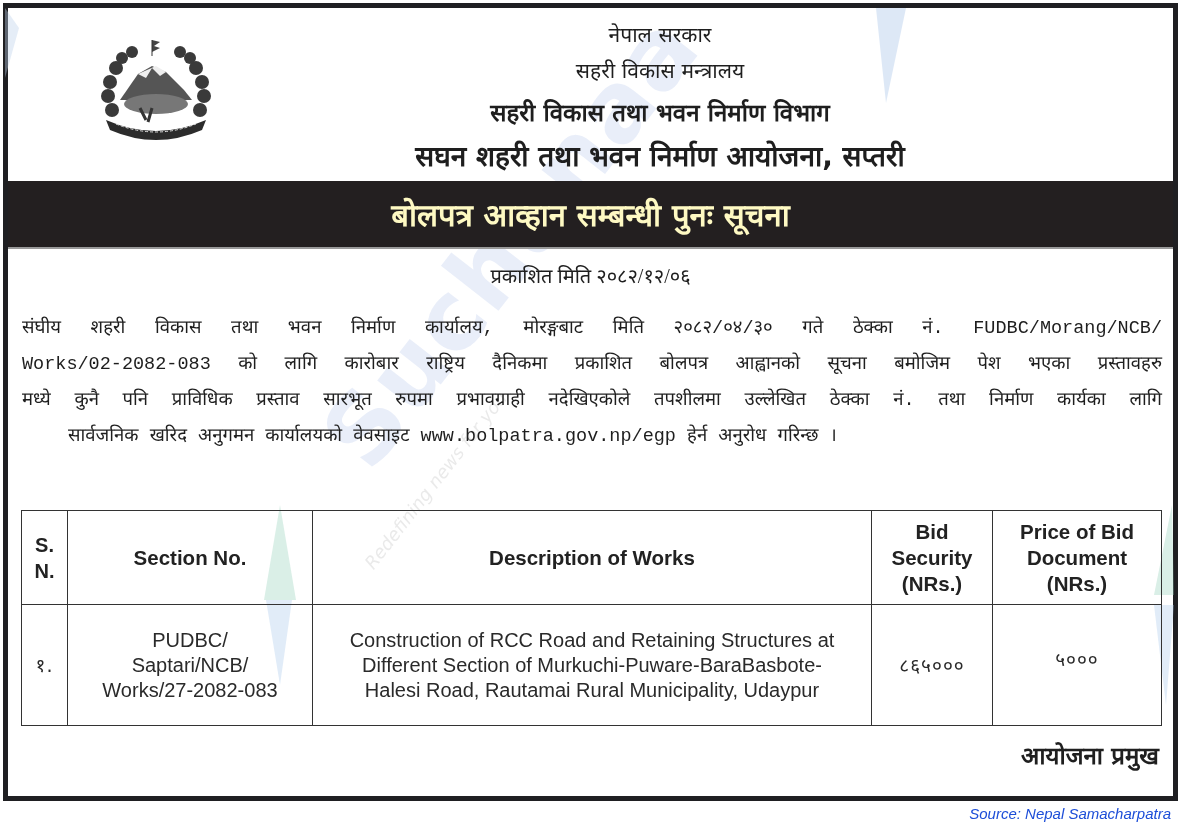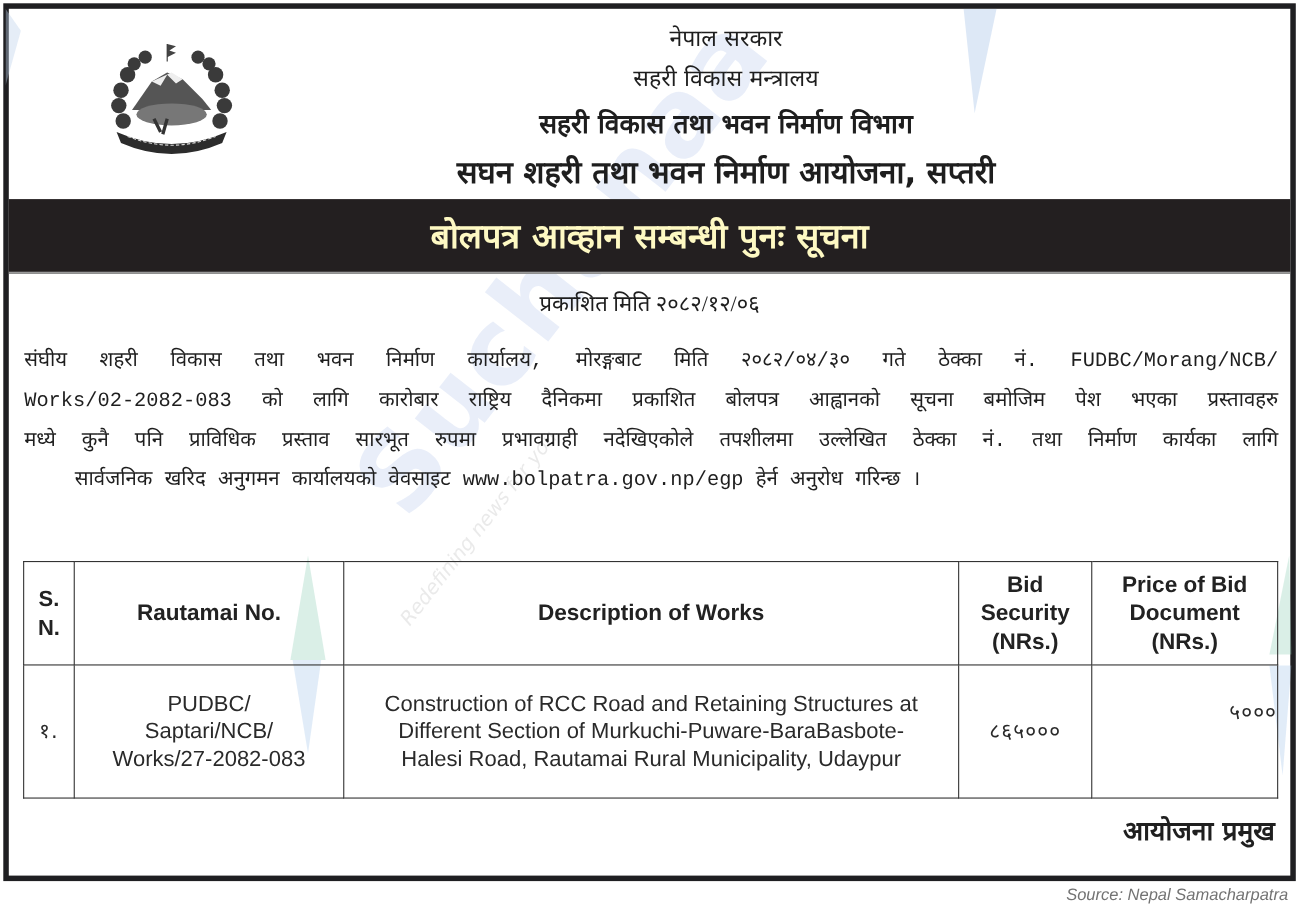--- a/index.html
+++ b/index.html
@@ -57,29 +57,29 @@
     
     .tbl {
       position: absolute; left: 21px; top: 510px; width: 1140px;
       border-collapse: collapse; table-layout: fixed;
       font-family: "Liberation Sans", sans-serif;
     }
     .tbl th, .tbl td { border: 1.5px solid #333; text-align: center; vertical-align: middle; }
     .tbl th { font-weight: bold; font-size: 20.5px; line-height: 26px; height: 94px; color: #222; }
     .tbl td { font-size: 20px; line-height: 25px; height: 121px; color: #2a2a2a; }
     .tbl td.num { font-family: "DejaVu Sans", sans-serif; font-size: 19px; letter-spacing: 1px; }
-    .tbl td.top { vertical-align: top; padding-top: 31px; text-align: right; }
+    .tbl td.top { vertical-align: top; padding-top: 42px; }
 
     .signature {
       position: absolute; right: 22px; top: 738px;
       font-family: "DejaVu Sans", sans-serif; font-weight: bold; font-size: 24px; color: #1f1f1f;
     }
     .source {
       position: absolute; right: 10px; top: 805px;
-      font-family: "Liberation Sans", sans-serif; font-style: italic; font-size: 15px; color: #737373;
+      font-family: "Liberation Sans", sans-serif; font-style: italic; font-size: 15px; color: #1d4ed8;
     }
   </style>
 </head>
 <body>
 
 <div class="frame"></div>
 
 <svg class="wm-shard" style="left:868px;top:8px" width="40" height="95" viewBox="0 0 40 95">
   <polygon points="8,0 38,0 18,95" fill="rgba(180,205,235,0.45)"></polygon>
 </svg>
@@ -142,21 +142,21 @@
   <colgroup>
     <col style="width:46px">
     <col style="width:245px">
     <col style="width:559px">
     <col style="width:121px">
     <col style="width:169px">
   </colgroup>
   <thead>
     <tr>
       <th style="font-size:20px;padding:2px 6px;">S. N.</th>
-      <th>Rautamai No.</th>
+      <th>Section No.</th>
       <th>Description of Works</th>
       <th style="padding:0 6px;">Bid Security (NRs.)</th>
       <th style="padding:0 10px;margin-left:24px;">Price of Bid Document (NRs.)</th>
     </tr>
   </thead>
   <tbody>
     <tr>
       <td class="num">१.</td>
       <td style="padding:0 28px;">PUDBC/ Saptari/NCB/ Works/27-2082-083</td>
       <td style="padding:0 24px;">Construction of RCC Road and Retaining Structures at Different Section of Murkuchi-Puware-BaraBasbote-Halesi Road, Rautamai Rural Municipality, Udaypur</td>

